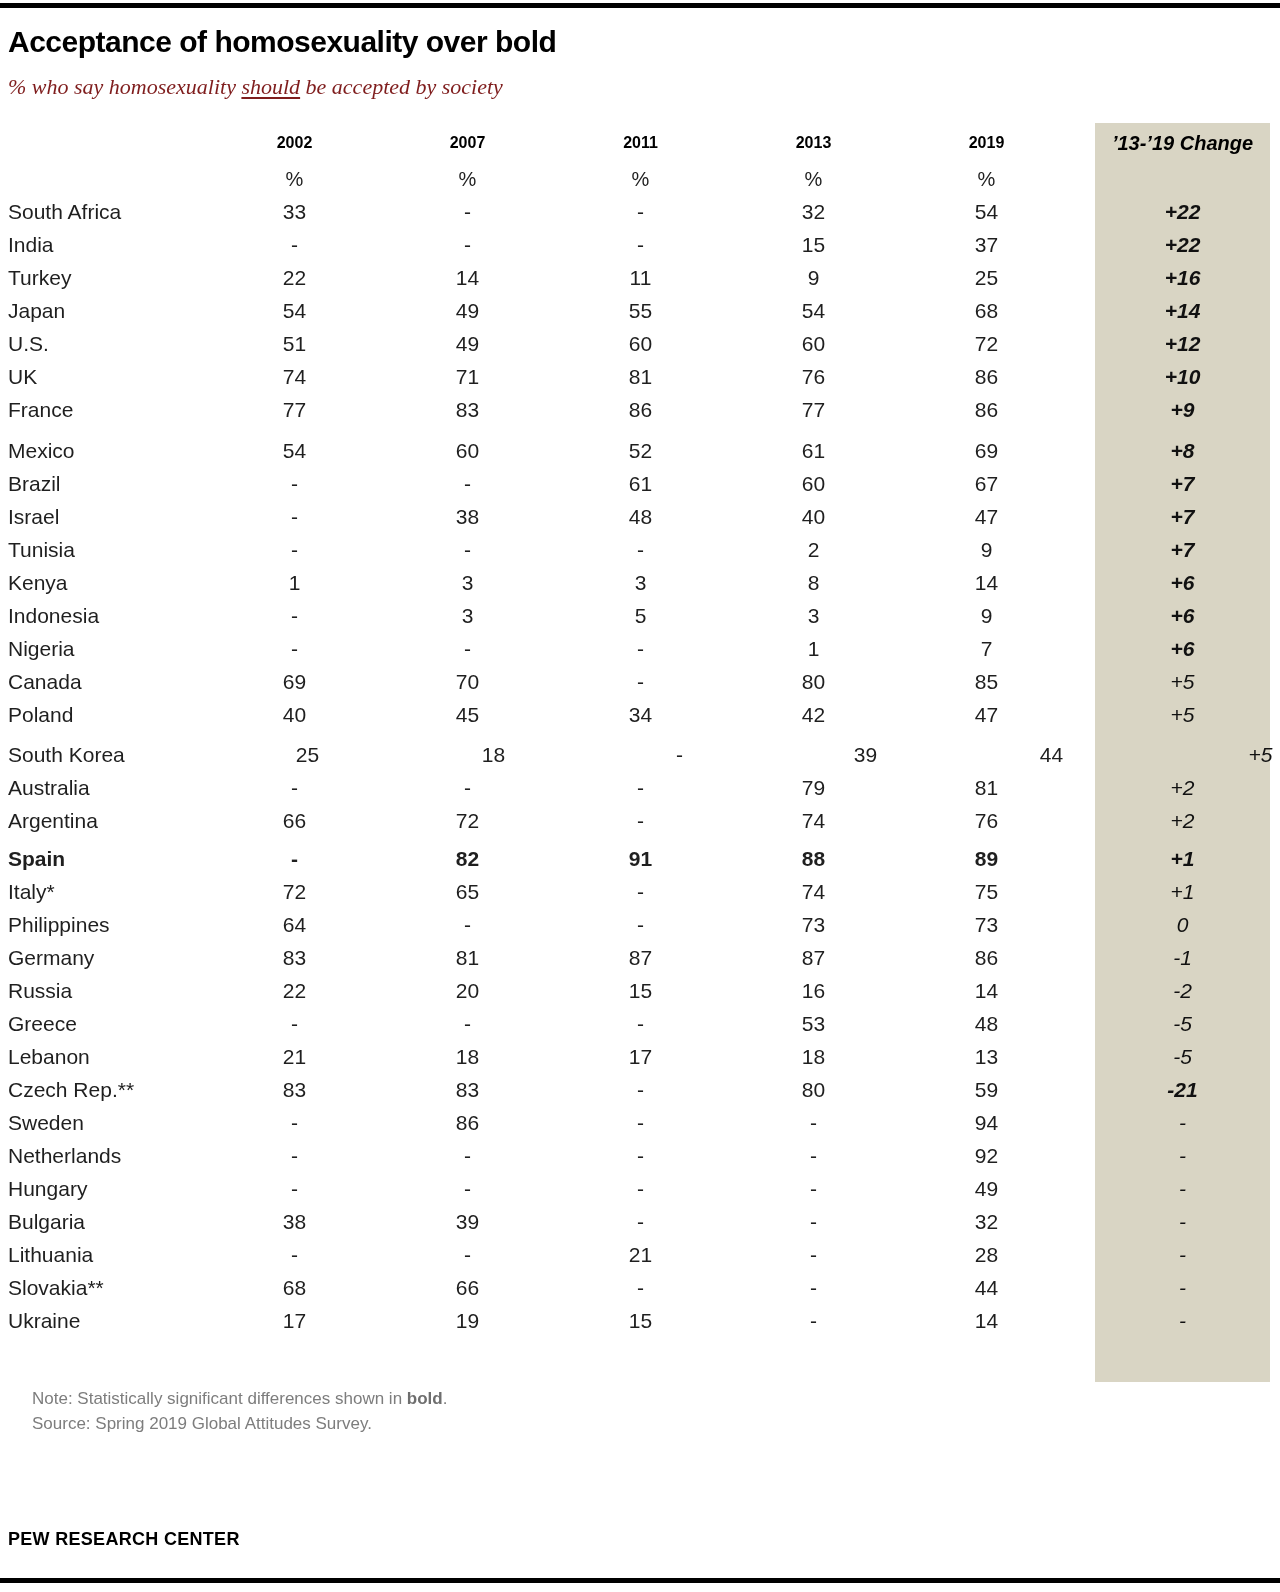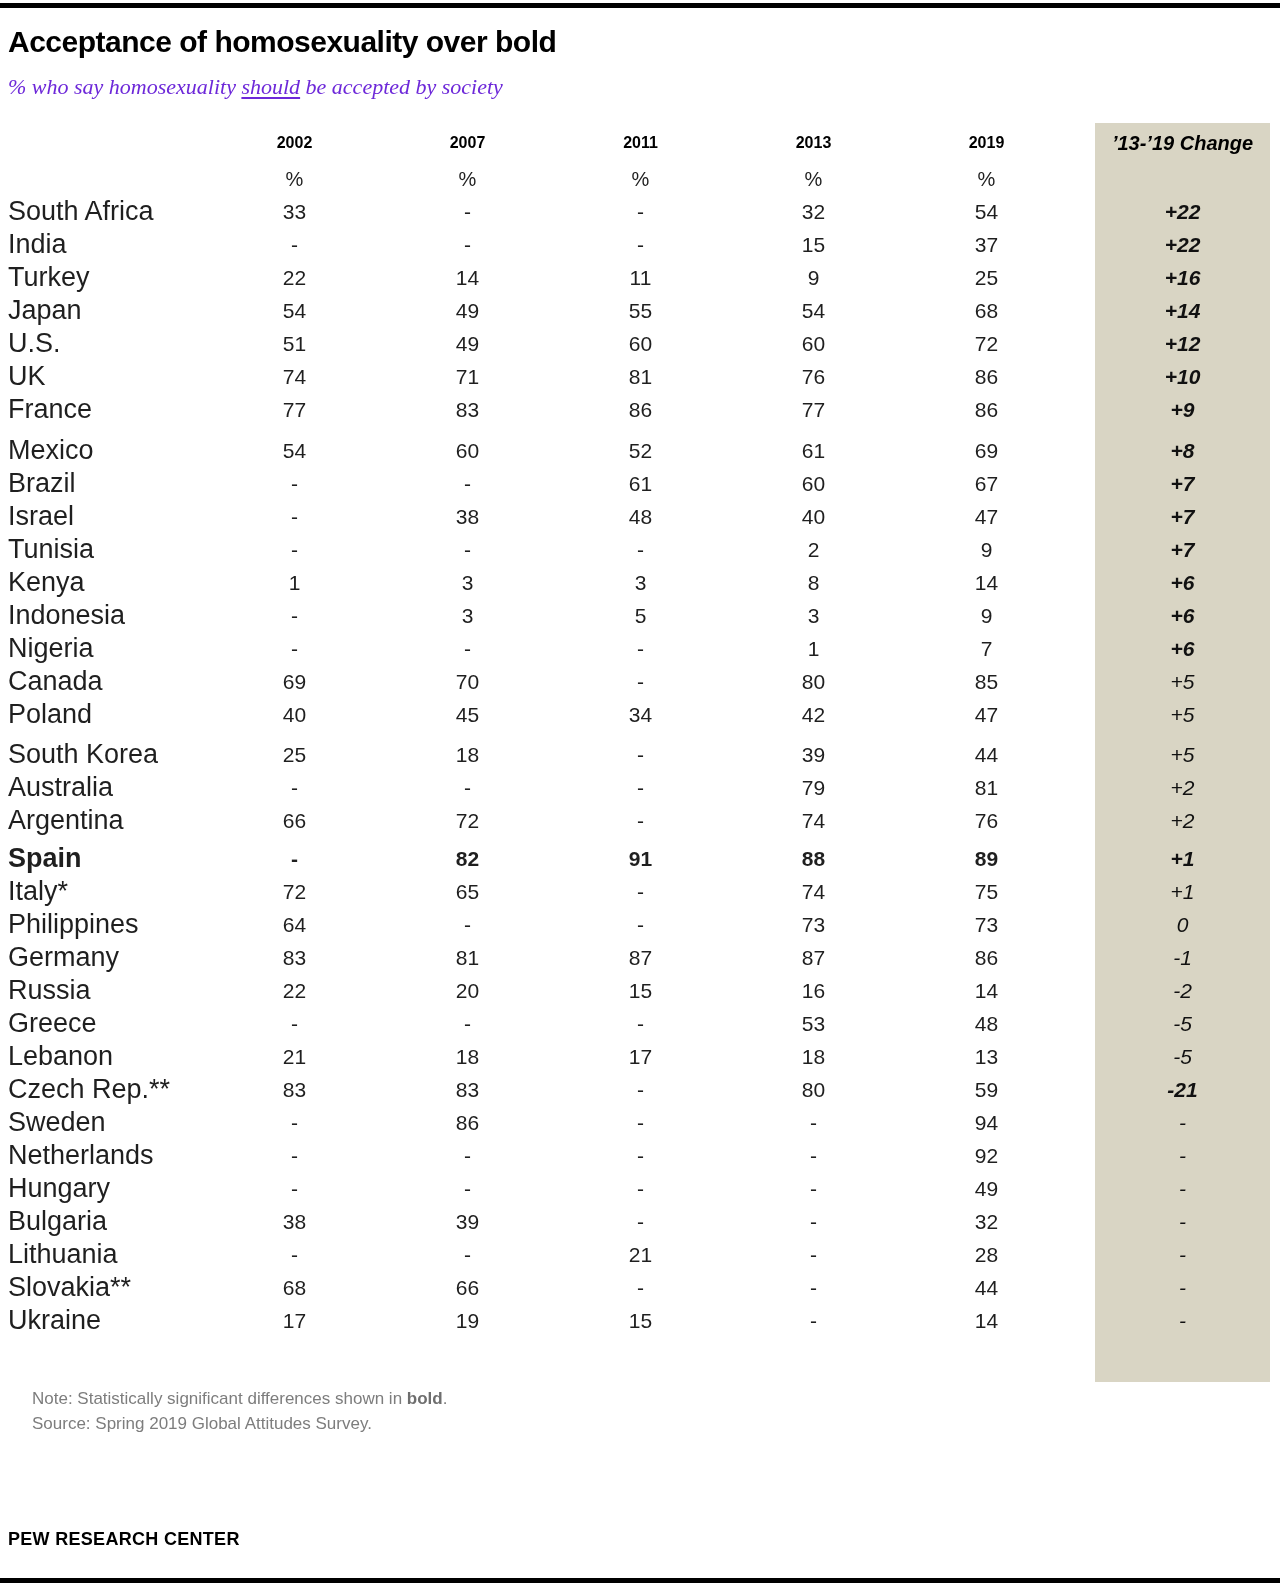--- a/index.html
+++ b/index.html
@@ -13,39 +13,39 @@
   .rule.bottom { top:1578px; }
 
   .title {
     position:absolute; left:8px; top:25px;
     font-size:30px; font-weight:bold; color:#000; letter-spacing:-0.5px;
     white-space:nowrap;
   }
   .subtitle {
     position:absolute; left:8px; top:74px;
     font-family:"Liberation Serif", serif; font-style:italic;
-    font-size:22px; color:#6d28d9; white-space:nowrap;
+    font-size:22px; color:#7f1d1d; white-space:nowrap;
   }
   .subtitle .u { text-decoration:underline; text-underline-offset:3px; }
 
   .table-wrap { position:absolute; left:8px; top:123px; width:1262px; }
   .beige {
     position:absolute; left:1087px; top:0; width:175px; height:1259px;
     background:#d9d5c4; z-index:0;
   }
   .grid-row {
     display:grid; grid-template-columns:200px repeat(5,173px) 197px;
     position:relative; z-index:1; align-items:center;
   }
   .years  { height:40px; }
   .units  { height:32px; }
   .trow   { height:33px; }
 
   .cell { text-align:center; white-space:nowrap; }
-  .cell.country { text-align:left; font-size:27px; color:#1f1f1f; }
+  .cell.country { text-align:left; font-size:21px; color:#1f1f1f; }
   .cell.year { font-size:16px; font-weight:bold; color:#000; }
   .cell.unit { font-size:20px; color:#1f1f1f; }
   .cell.num  { font-size:21px; color:#1f1f1f; }
   .cell.change {
     padding-left:22px; font-size:21px; font-style:italic; color:#111;
   }
   .cell.change-hdr {
     padding-left:22px; font-size:20px; font-weight:bold; font-style:italic; color:#000;
   }
   .sig { font-weight:bold; }
@@ -230,21 +230,21 @@
       </div>
       <div class="grid-row trow">
         <div class="cell country">Poland</div>
         <div class="cell num">40</div>
         <div class="cell num">45</div>
         <div class="cell num">34</div>
         <div class="cell num">42</div>
         <div class="cell num">47</div>
         <div class="cell change">+5</div>
       </div>
-      <div class="grid-row trow" style="margin-top: 7px;">
+      <div class="grid-row trow" style="margin-top: 7px; gap: 13px;">
         <div class="cell country">South Korea</div>
         <div class="cell num">25</div>
         <div class="cell num">18</div>
         <div class="cell num">-</div>
         <div class="cell num">39</div>
         <div class="cell num">44</div>
         <div class="cell change">+5</div>
       </div>
       <div class="grid-row trow">
         <div class="cell country">Australia</div>

